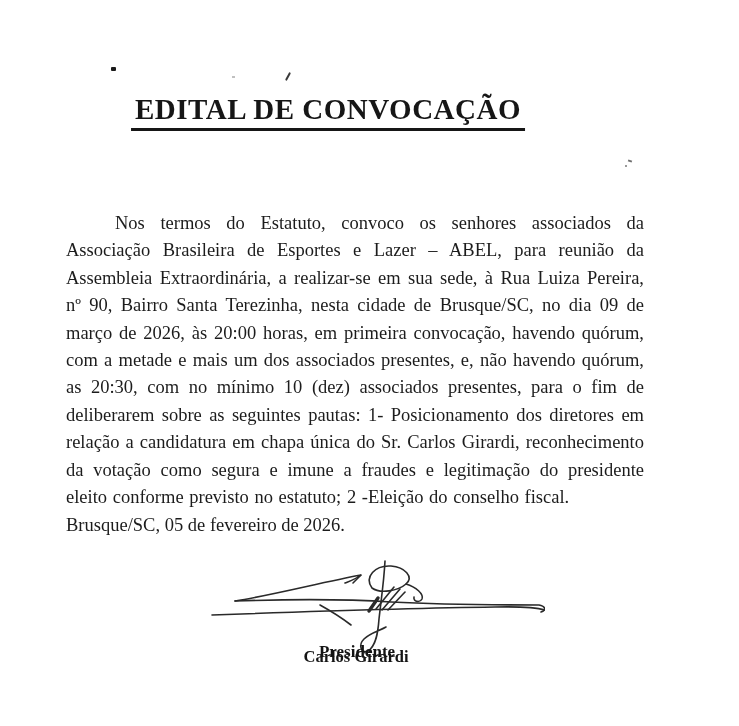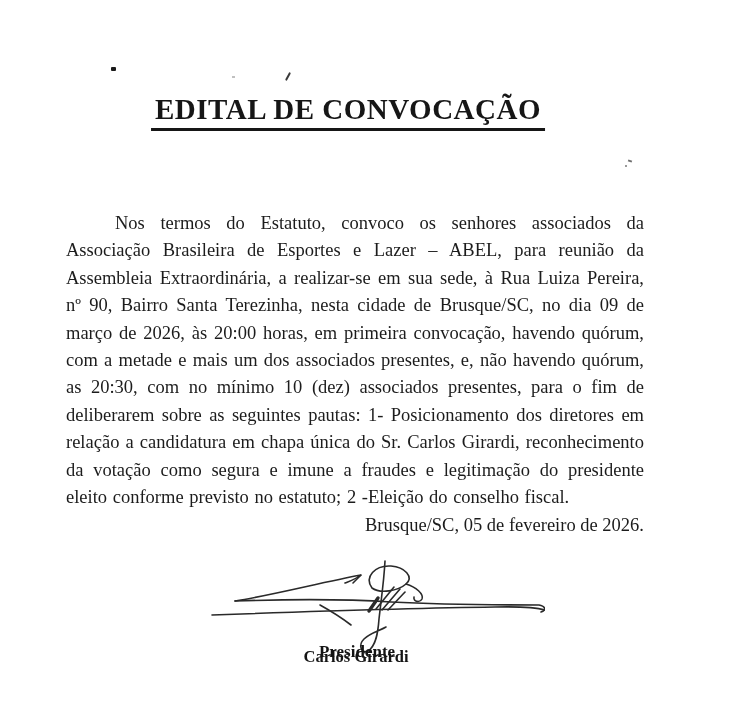--- a/index.html
+++ b/index.html
@@ -12,21 +12,21 @@
     width: 739px;
     height: 726px;
     background: #ffffff;
     overflow: hidden;
     font-family: "Liberation Serif", "DejaVu Serif", serif;
     color: #1e1e1e;
   }
   .doc-title {
     position: absolute;
     top: 93px;
-    left: 348px;
+    left: 328px;
     transform: translateX(-50%);
     margin: 0;
     font-family: "Liberation Serif", serif;
     font-size: 29px;
     font-weight: bold;
     letter-spacing: 0.5px;
     white-space: nowrap;
     color: #161616;
     border-bottom: 3px solid #161616;
     padding: 0 4px 2px 4px;
@@ -44,21 +44,21 @@
     line-height: 27.4px;
     text-align: justify;
     text-indent: 49px;
     color: #1c1c1c;
     word-spacing: 1px;
   }
   .doc-dateline {
     margin: 1px 0 0 0;
     font-size: 18.5px;
     line-height: 27.4px;
-    text-align: right;
+    text-align: left;
     color: #1c1c1c;
   }
   .signature-svg {
     position: absolute;
     left: 195px;
     top: 553px;
     width: 350px;
     height: 107px;
     pointer-events: none;
   }

